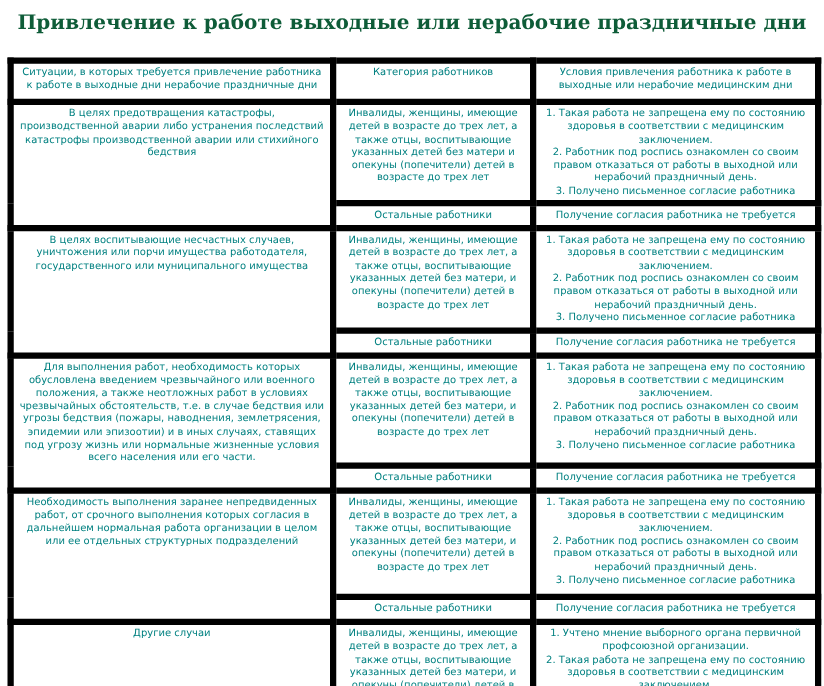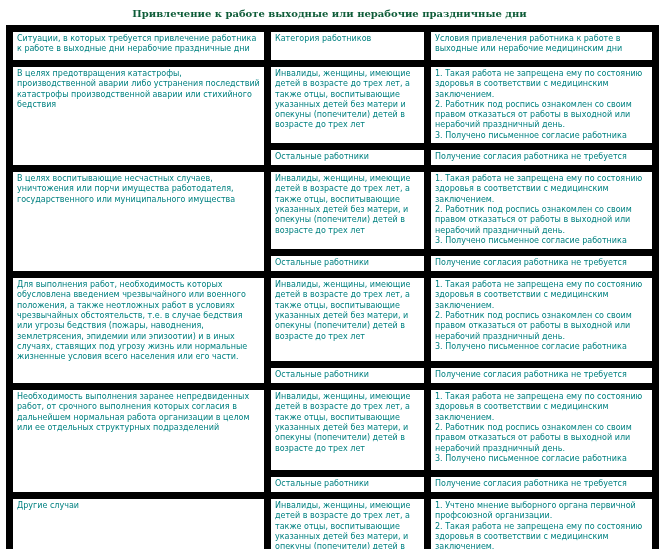--- a/index.html
+++ b/index.html
@@ -7,40 +7,40 @@
     padding: 0;
     background: #ffffff;
     width: 659px;
     height: 549px;
     overflow: hidden;
     font-family: "DejaVu Sans", "Liberation Sans", sans-serif;
   }
   .doc-title {
     font-family: "DejaVu Serif", "Liberation Serif", serif;
     font-weight: bold;
-    font-size: 10px;
+    font-size: 16px;
     color: #0e5c38;
     text-align: center;
-    margin: 8px 0 6px 0;
+    margin: 8px 0 19px 0;
   }
   table.main-table {
     border-collapse: collapse;
     table-layout: fixed;
     margin-left: 6px;
     width: 646px;
   }
   table.main-table td, table.main-table th {
-    border: 7px solid #000000;
+    border: 5px solid #000000;
     color: #008080;
     font-size: 8px;
     font-weight: normal;
     line-height: 10.3px;
     padding: 2px 4px;
     vertical-align: top;
-    text-align: left;
+    text-align: center;
     white-space: pre-line;
     overflow: hidden;
   }
   th.hdr { height: 24px; }
   th.hdr-cat { vertical-align: middle; margin-top: 20px; }
   td.v-mid { vertical-align: middle; }
   tr.sub-a-1 td { height: 70px; margin-top: 11px; }
   tr.sub-a-2 td { height: 73px; }
   tr.sub-a-3 td { height: 79px; }
   tr.sub-a-4 td { height: 76px; }

